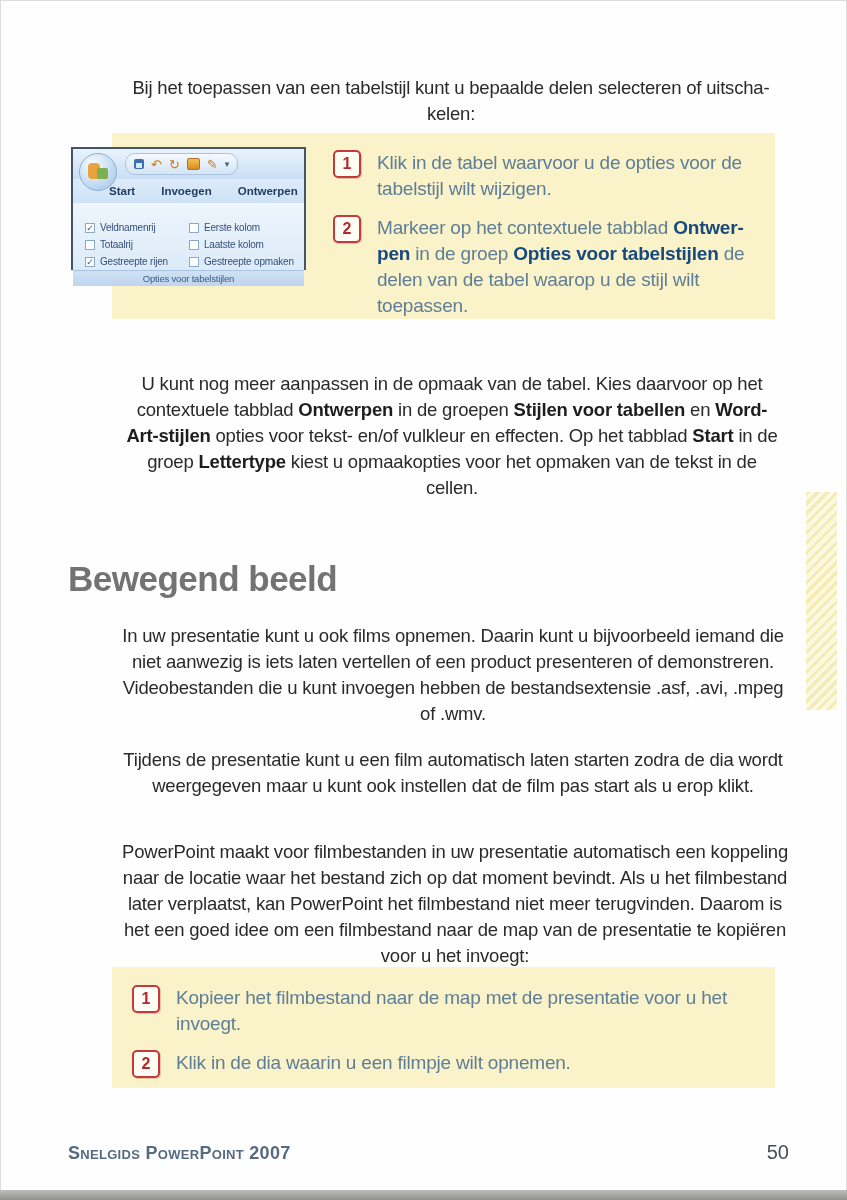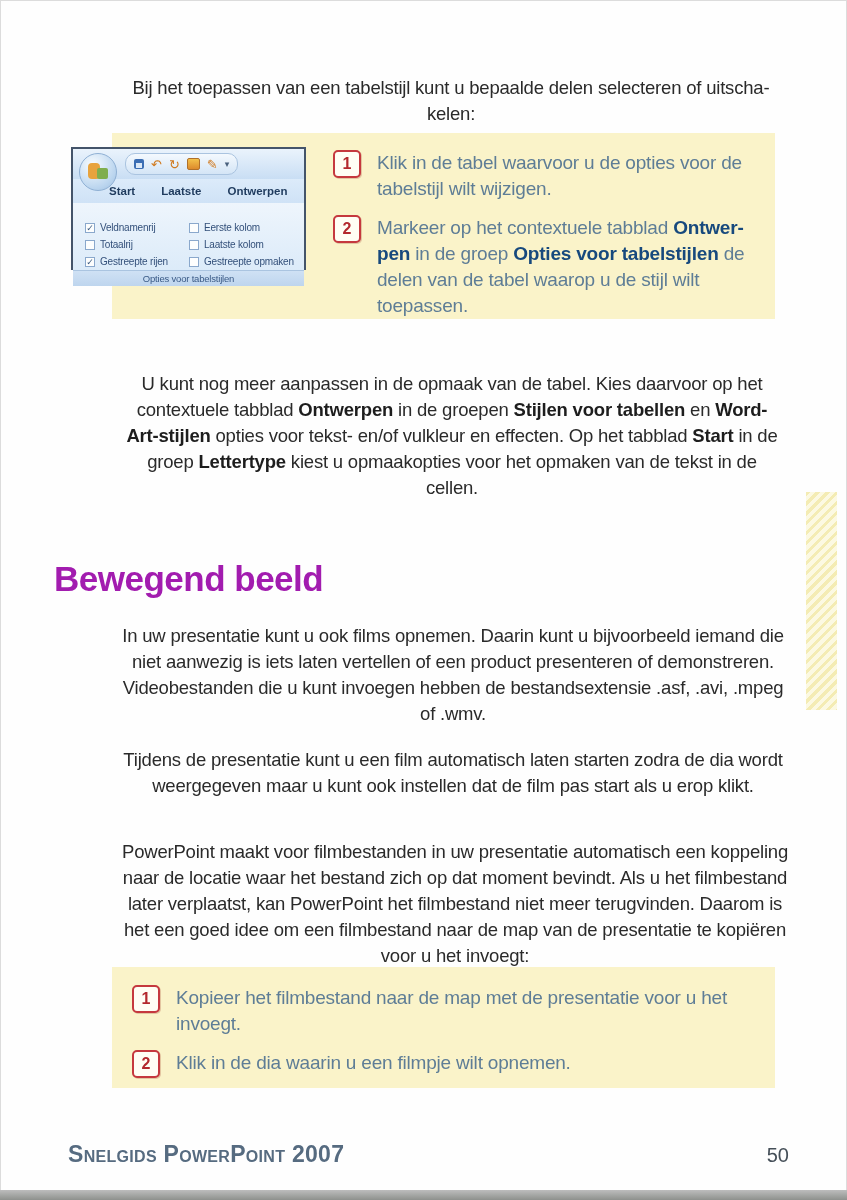--- a/index.html
+++ b/index.html
@@ -19,23 +19,23 @@
     color:#2a2a2a; text-align:center;
   }
   .para b { color:#1d1d1d; }
   .intro   { left:122px; top:56px;  width:658px; }
   .p-table { left:122px; top:352px; width:660px; }
   .p-film1 { left:122px; top:604px; width:662px; }
   .p-film2 { left:122px; top:728px; width:662px; }
   .p-film3 { left:122px; top:820px; width:666px; }
 
   .heading {
-    position:absolute; left:54px; top:536px;
+    position:absolute; left:68px; top:536px;
     font-size:35px; line-height:40px; font-weight:bold; letter-spacing:-0.5px;
-    color:#a21caf;
+    color:#737373;
   }
 
   
   .ibox { position:absolute; background:#faf3c9; }
   .ibox1 { left:112px; top:133px; width:663px; height:186px; }
   .ibox2 { left:112px; top:967px; width:663px; height:121px; }
   .steps { position:absolute; }
   .ibox1 .steps { left:221px; top:17px; width:420px; }
   .ibox2 .steps { left:20px;  top:18px; width:612px; }
   .step { display:flex; align-items:flex-start; margin-bottom:13px; }
@@ -96,21 +96,21 @@
   
   .stripe {
     position:absolute; left:806px; top:492px; width:31px; height:218px;
     background:repeating-linear-gradient(135deg,#f4ecb4 0px,#f4ecb4 3px,#fcf9e2 3px,#fcf9e2 7px);
   }
 
   
   .footer { position:absolute; left:68px; right:58px; top:1141px;
     display:flex; justify-content:space-between; align-items:baseline; }
   .book-title { font-variant:small-caps; font-weight:600; letter-spacing:0.3px;
-    font-size:23px; color:#566b80; }
+    font-size:18px; color:#566b80; }
   .page-num { font-size:20px; color:#454f58; }
 </style>
 </head>
 <body>
 
 <div class="scan-frame"></div>
 
 <p class="para intro">Bij het toepassen van een tabelstijl kunt u bepaalde delen selecteren of uitscha­kelen:</p>
 
 <div class="ibox ibox1">
@@ -133,21 +133,21 @@
       <span class="icon-save"></span>
       <span class="glyph">↶</span>
       <span class="glyph">↻</span>
       <span class="icon-pic"></span>
       <span class="glyph">✎</span>
       <span class="drop">▾</span>
     </div>
   </div>
   <div class="shot-tabs">
     <span>Start</span>
-    <span>Laatste</span>
+    <span>Invoegen</span>
     <span>Ontwerpen</span>
   </div>
   <div class="shot-opts">
     <div class="opt-col c1">
       <div class="opt-row">
         <span class="cb checked"></span>
         <span>Veldnamenrij</span>
       </div>
       <div class="opt-row">
         <span class="cb"></span>

